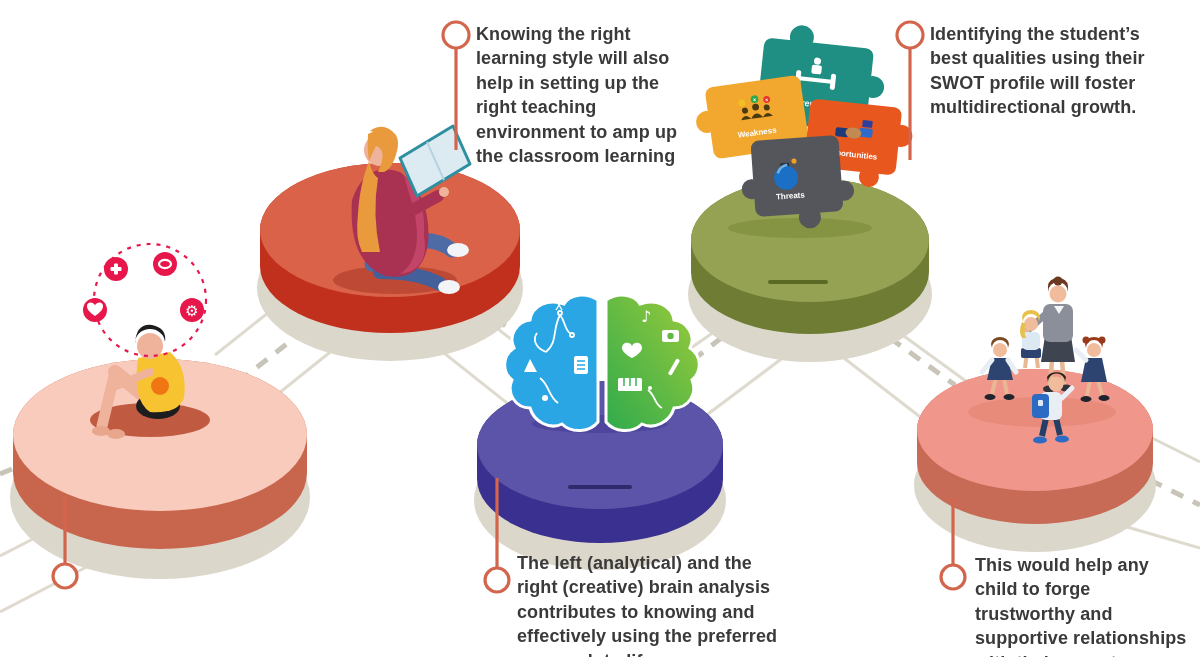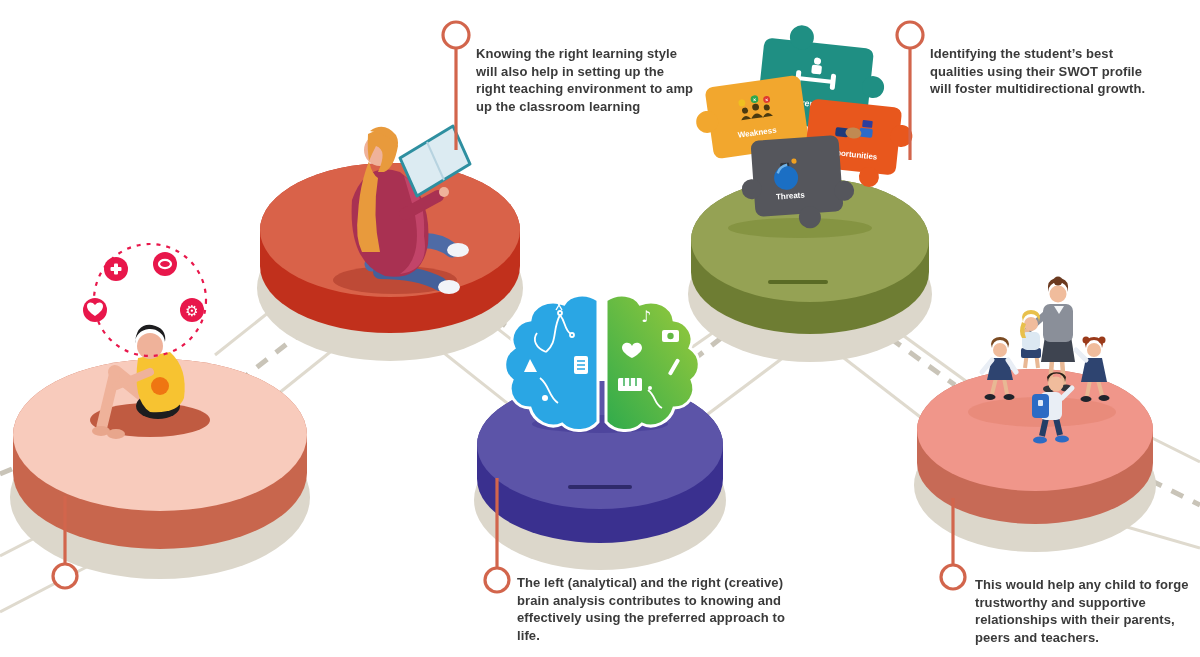--- a/index.html
+++ b/index.html
@@ -1,20 +1,20 @@
 <!DOCTYPE html>
 <html><head>
 <meta charset="utf-8">
 <style>
   html,body{margin:0;padding:0;background:#fff;}
   .stage{position:relative;width:1200px;height:657px;background:#fff;overflow:hidden;
          font-family:"Liberation Sans",sans-serif;}
   .scene{position:absolute;left:0;top:0;}
-  .callout{position:absolute;font-weight:700;font-size:13px;line-height:1.36;
-           color:#3a3a3a;letter-spacing:.1px;margin-top:23px;}
+  .callout{position:absolute;font-weight:700;font-size:18px;line-height:1.36;
+           color:#3a3a3a;letter-spacing:.1px;}
   .accent-stroke{stroke:#d2654c;}
 </style>
 </head>
 <body>
 
 <div class="stage">
 
 <svg class="scene" width="1200" height="657" viewBox="0 0 1200 657">
   <defs>
     <linearGradient id="gradGreenBrain" x1="1" y1="0" x2="0" y2="1">

